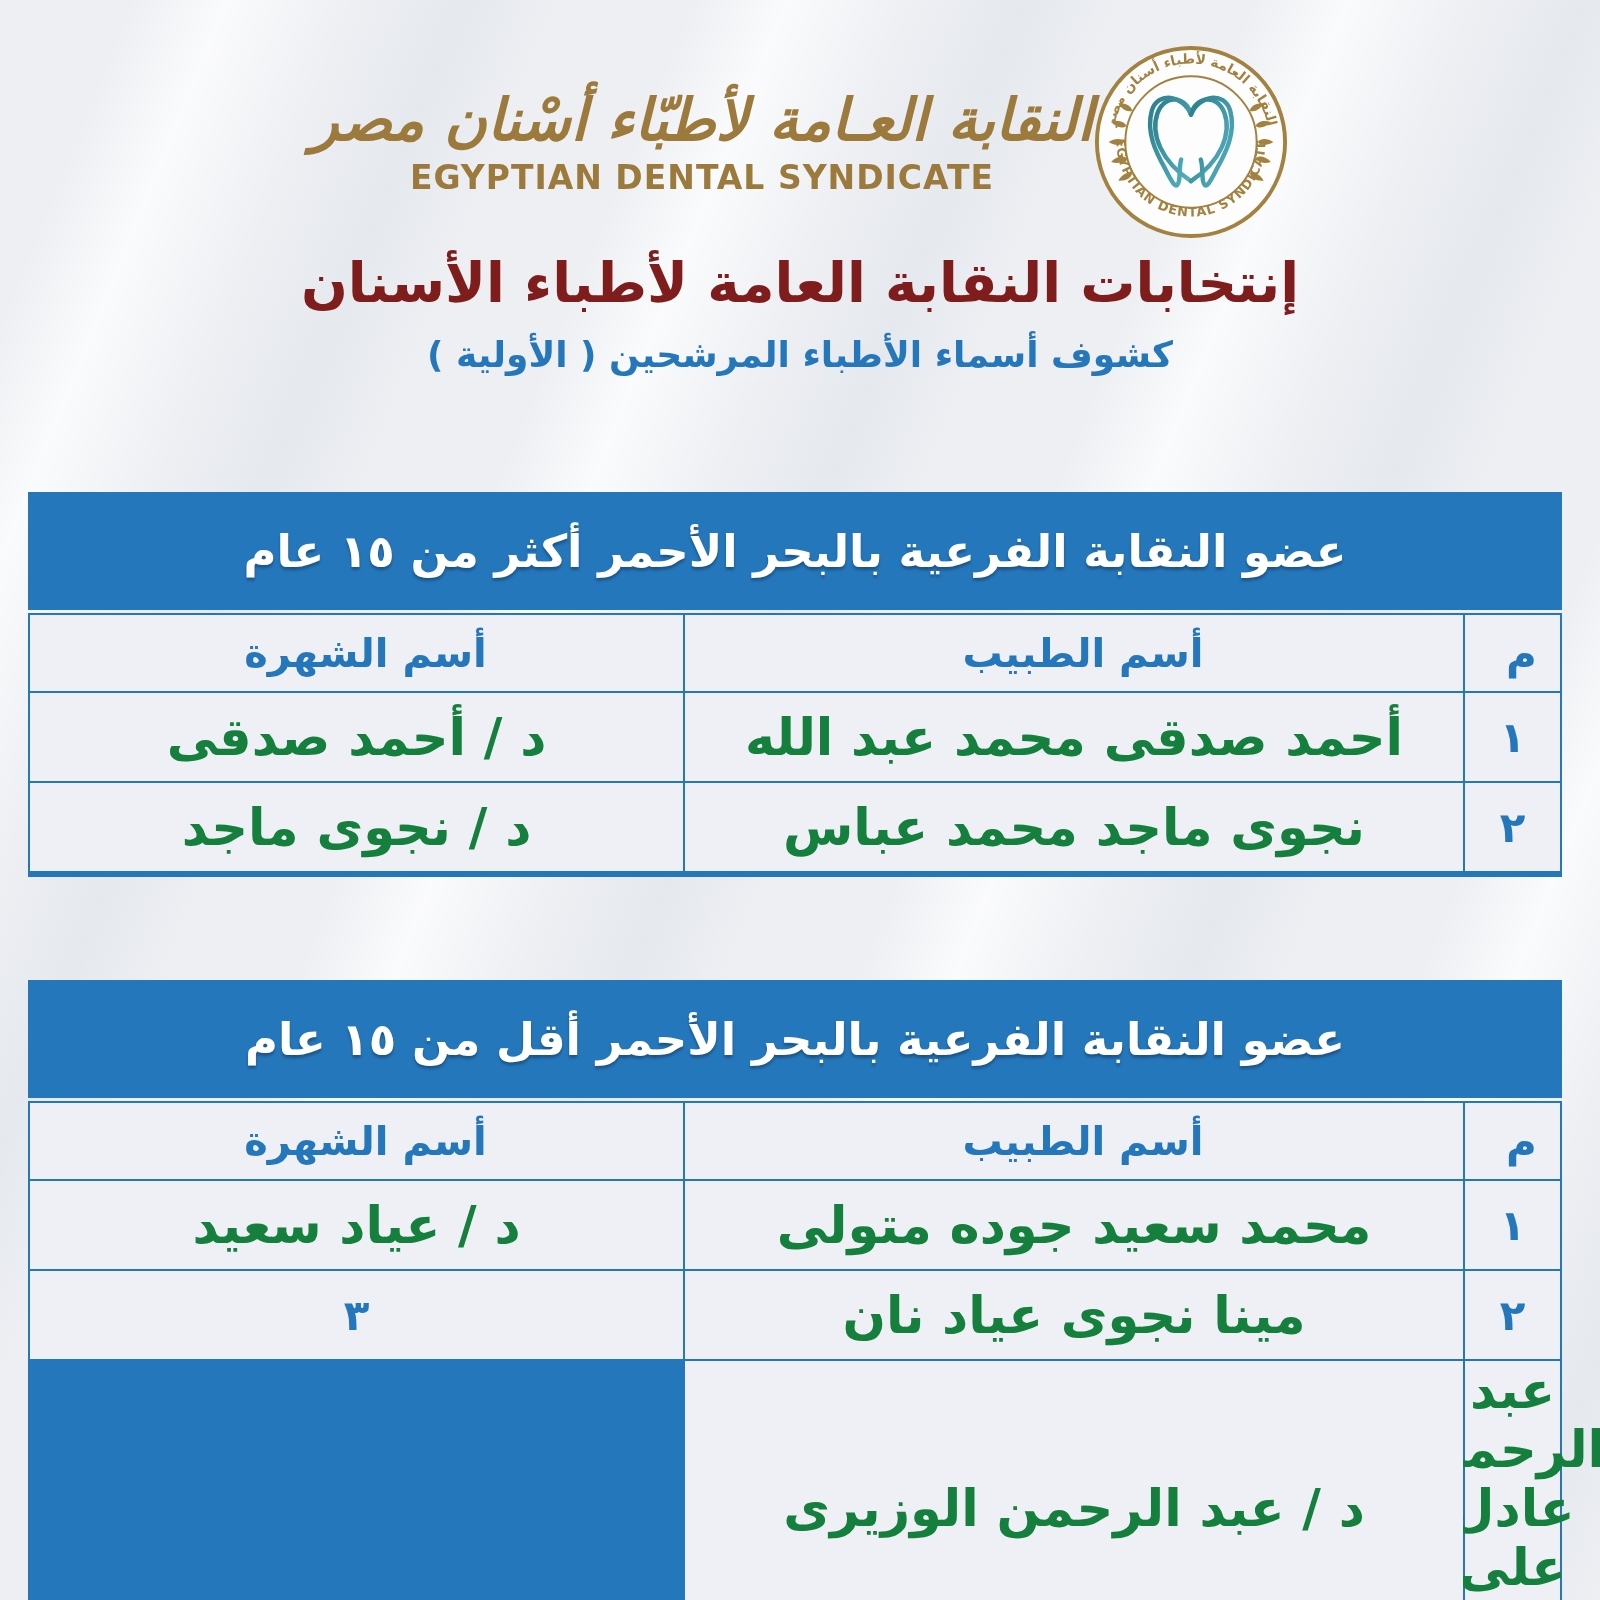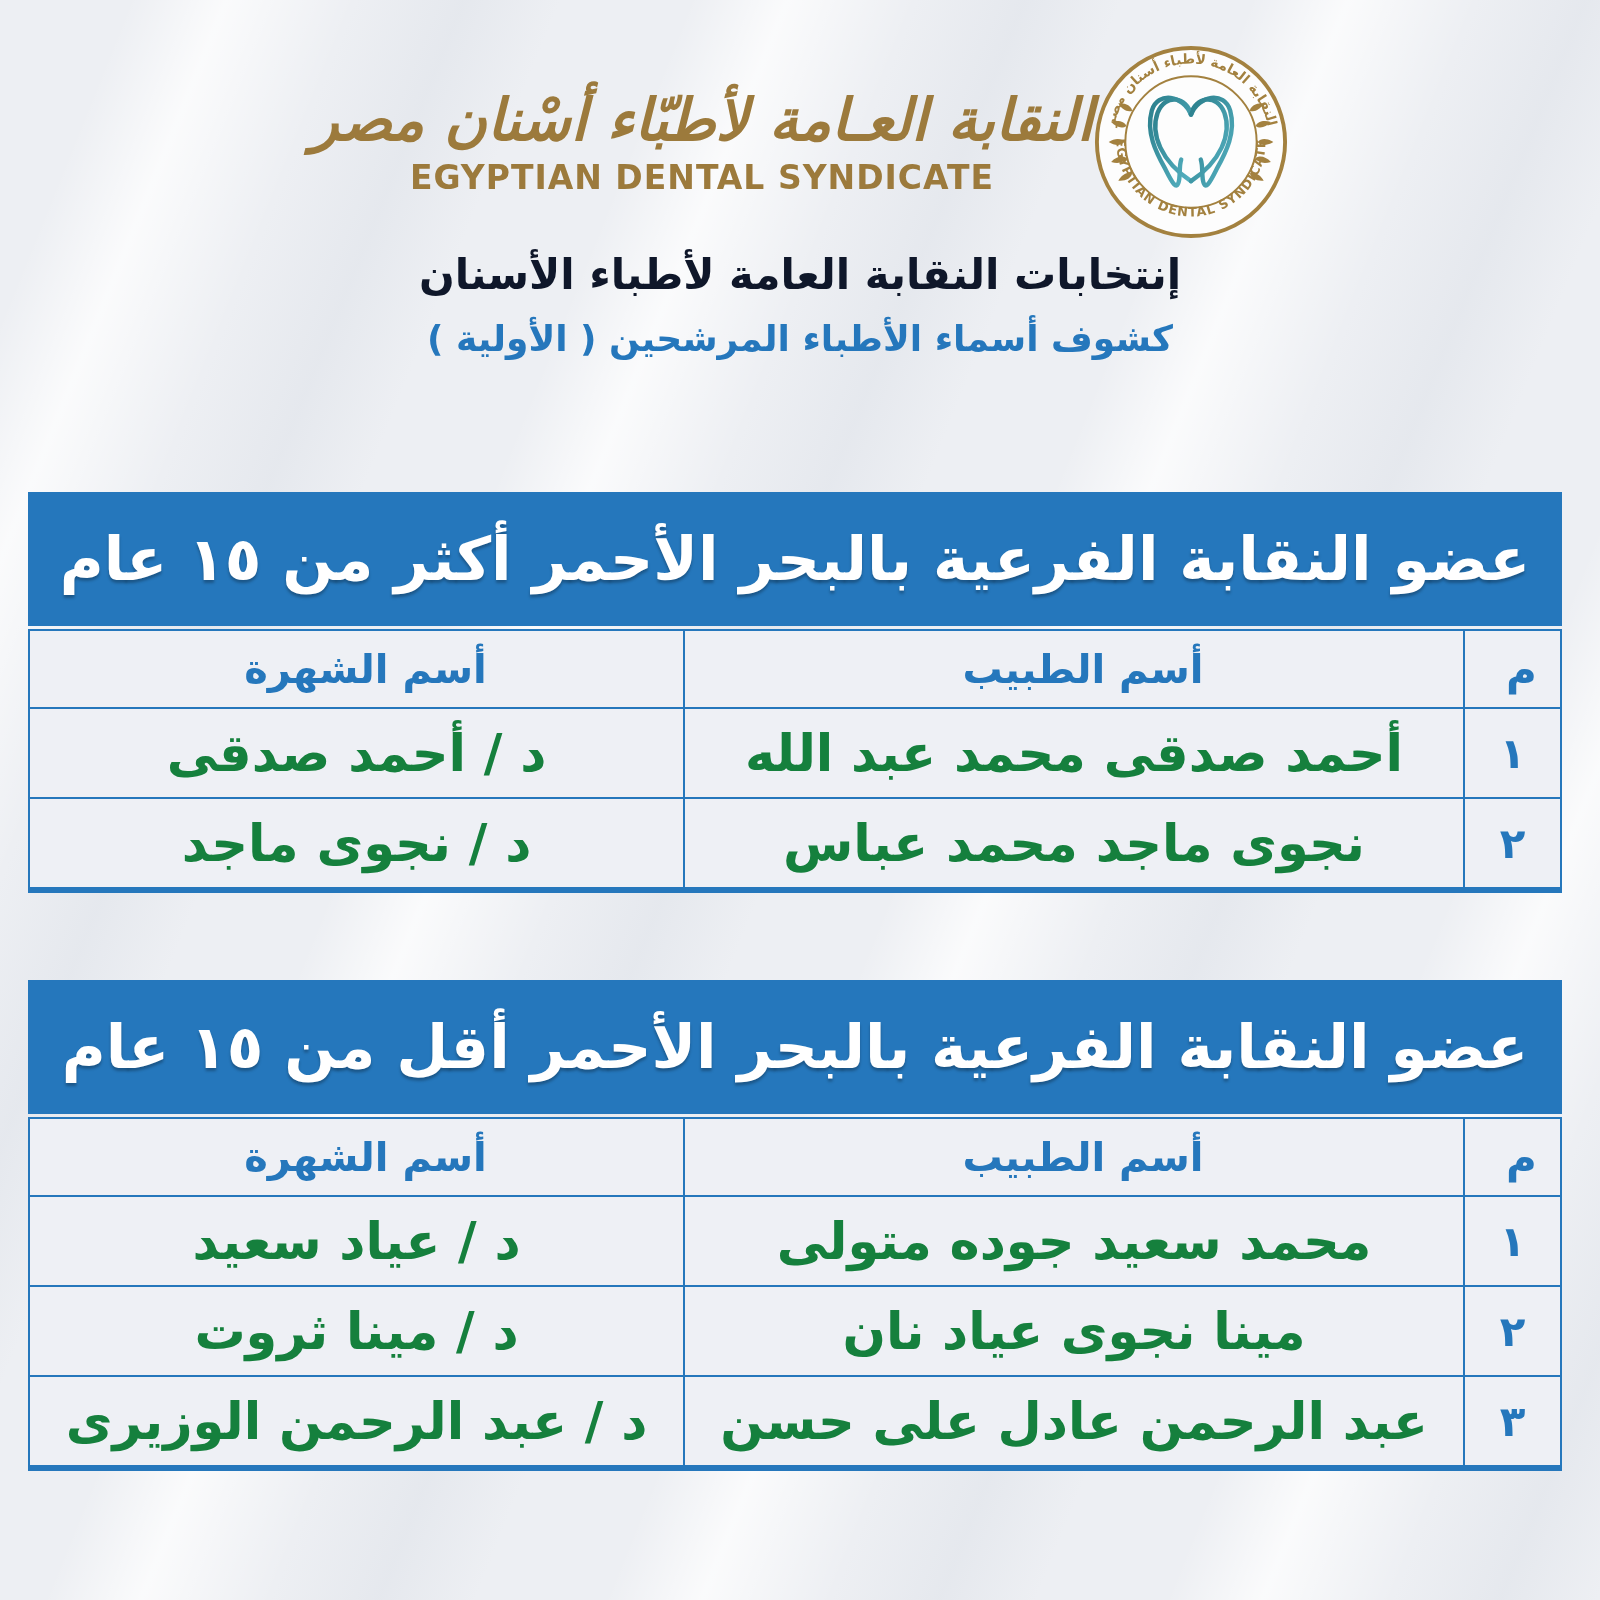--- a/index.html
+++ b/index.html
@@ -29,31 +29,31 @@
     font-family:"DejaVu Serif",serif;font-style:italic;font-weight:bold;
     font-size:58px;line-height:1.15;color:#9c7a3c;direction:rtl;
   }
   .brand-en{
     font-size:33px;font-weight:bold;letter-spacing:1px;color:#9c7a3c;margin-top:4px;
   }
   .seal{width:196px;height:196px;display:block;}
 
   
   .titles{position:absolute;top:250px;left:0;right:0;text-align:center;direction:rtl;}
-  .title-main{font-size:42px;font-weight:bold;color:#0f172a;line-height:1.2;}
+  .title-main{font-size:55px;font-weight:bold;color:#7f1d1d;line-height:1.2;}
   .title-sub{font-size:36px;font-weight:bold;color:#2577bc;margin-top:18px;}
 
   
   .table-card{position:absolute;left:28px;width:1534px;}
   .table-1{top:492px;}
   .table-2{top:968px;margin-top:12px;}
   .banner{
-    height:134px;background:#2577bc;color:#ffffff;
+    height:118px;background:#2577bc;color:#ffffff;
     display:flex;align-items:center;justify-content:center;
-    font-size:60px;font-weight:bold;direction:rtl;
+    font-size:45px;font-weight:bold;direction:rtl;
     text-shadow:0 3px 3px rgba(0,0,0,.28);
   }
   .grid{
     margin-top:3px;display:grid;direction:rtl;
     grid-template-columns:95px 778px auto;
     gap:2px;background:#2577bc;
     border:2px solid #2577bc;border-bottom-width:6px;
   }
   .cell{
     background:#eef0f5;display:flex;align-items:center;justify-content:center;
@@ -151,21 +151,20 @@
         <div class="cell head num">م</div>
         <div class="cell head">أسم الطبيب</div>
         <div class="cell head">أسم الشهرة</div>
 
         <div class="cell num">١</div>
         <div class="cell">محمد سعيد جوده متولى</div>
         <div class="cell">د / عياد سعيد</div>
 
         <div class="cell num">٢</div>
         <div class="cell">مينا نجوى عياد نان</div>
-        <div class="cell">د / مينا ثروت</div>
 
         <div class="cell num">٣</div>
         <div class="cell">عبد الرحمن عادل على حسن</div>
         <div class="cell">د / عبد الرحمن الوزيرى</div>
       </div>
     </section>
 
   </div>
 </div>
 

